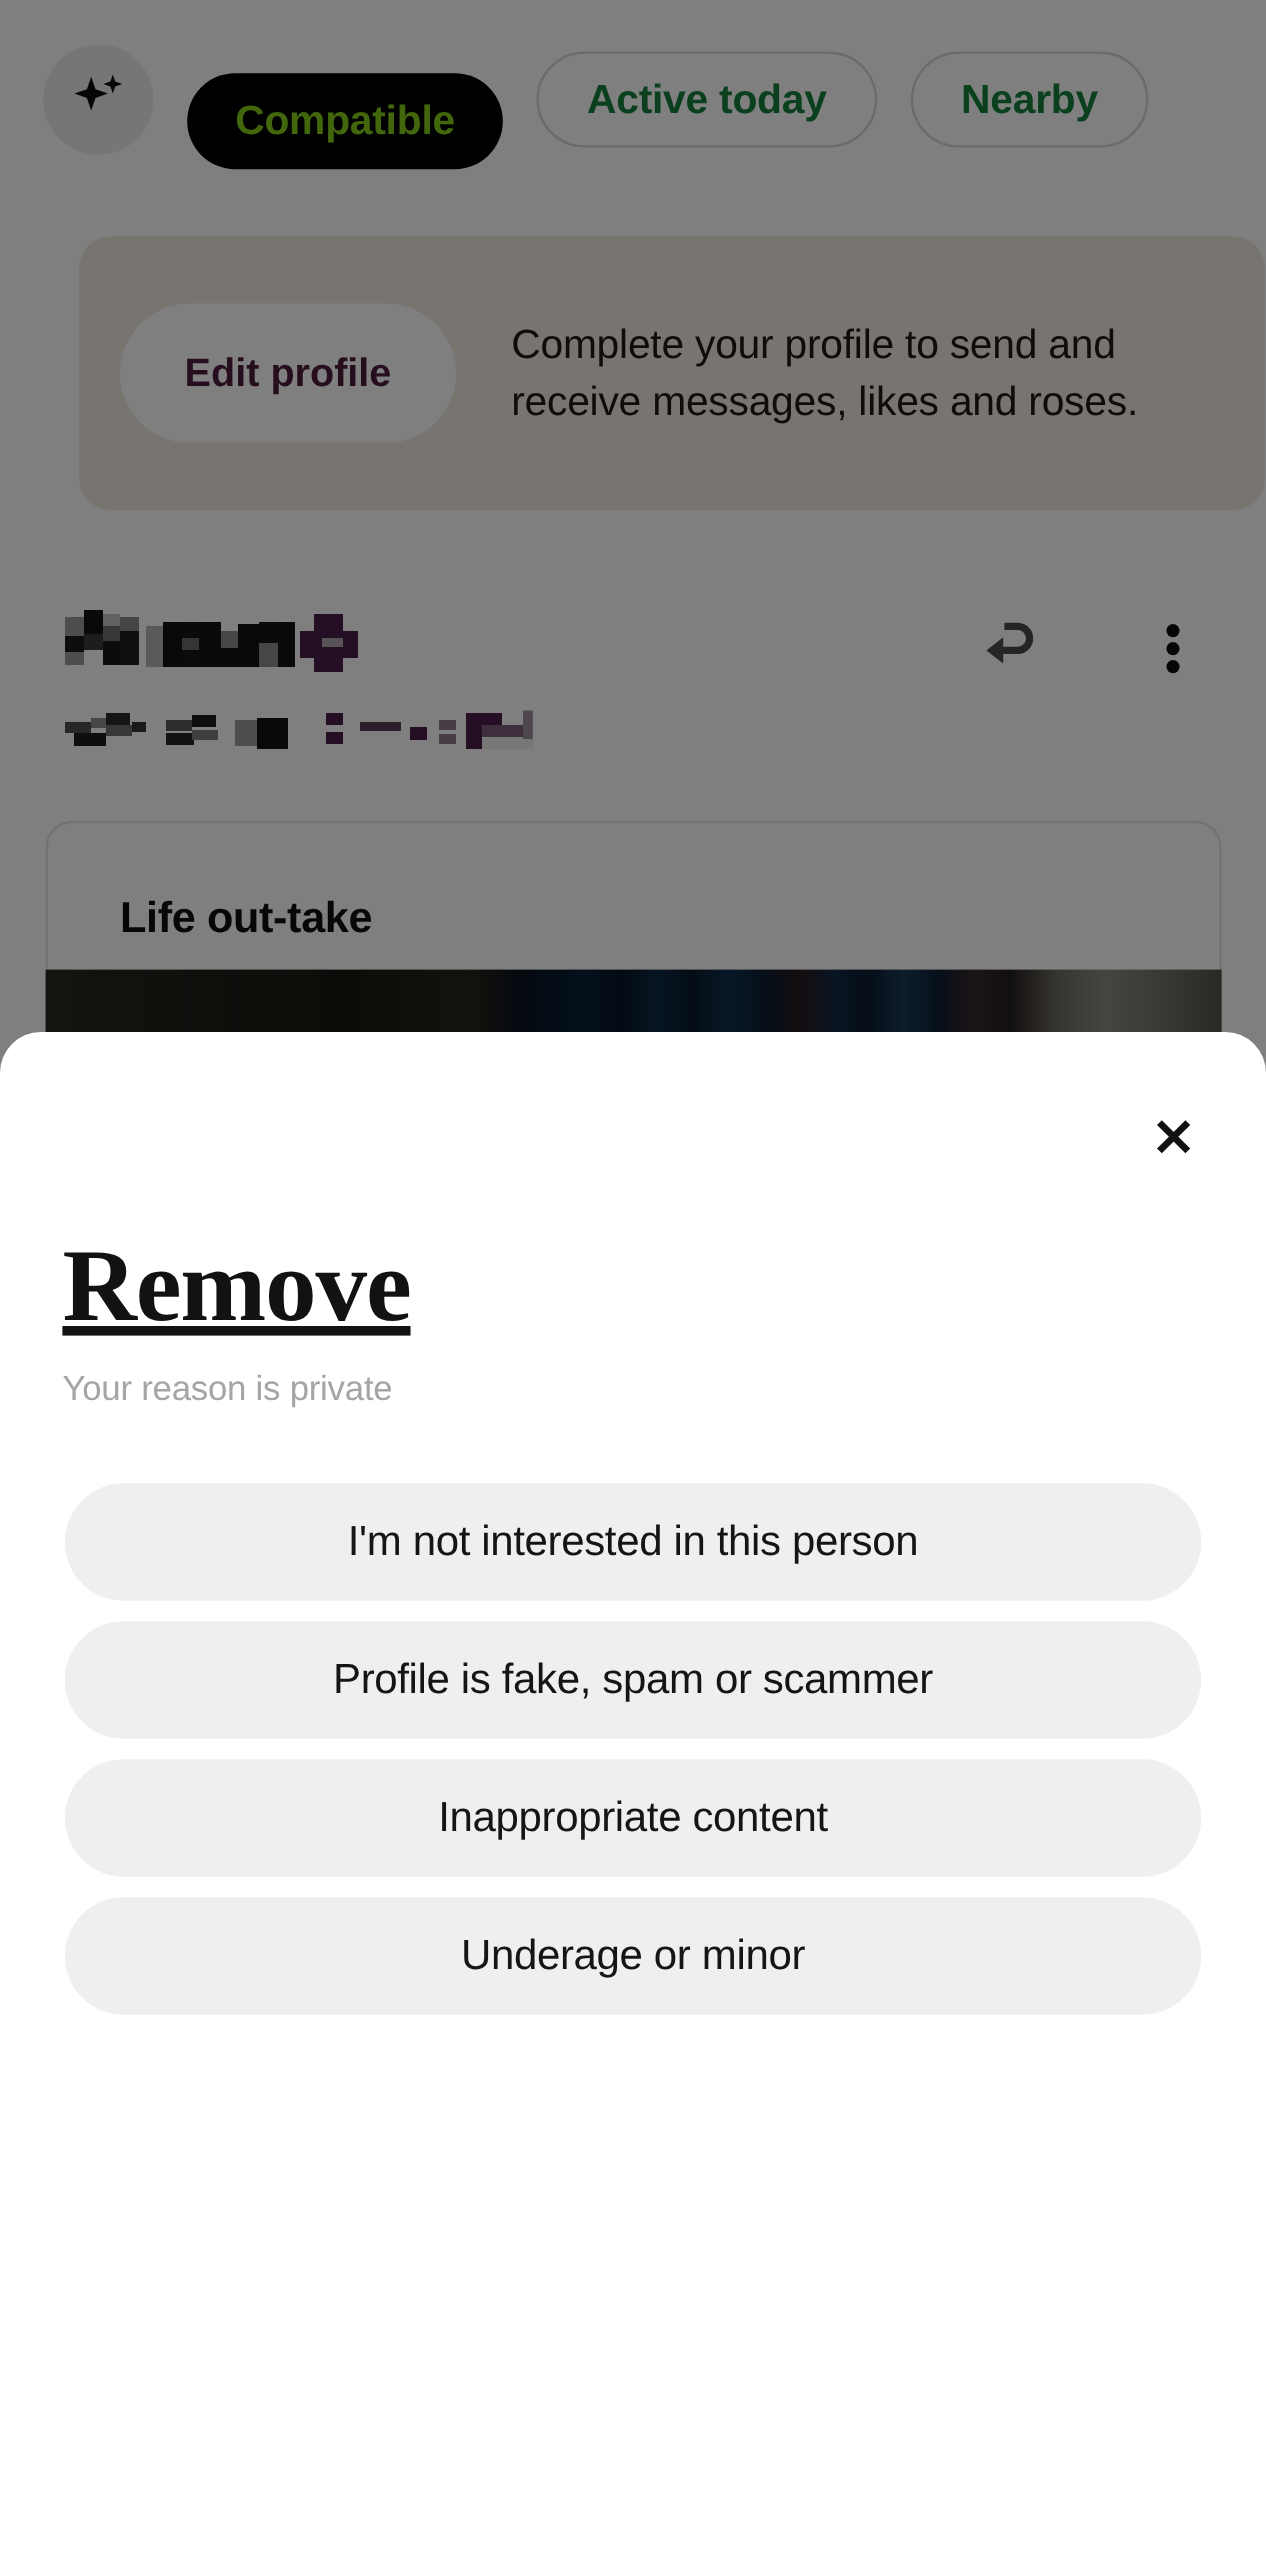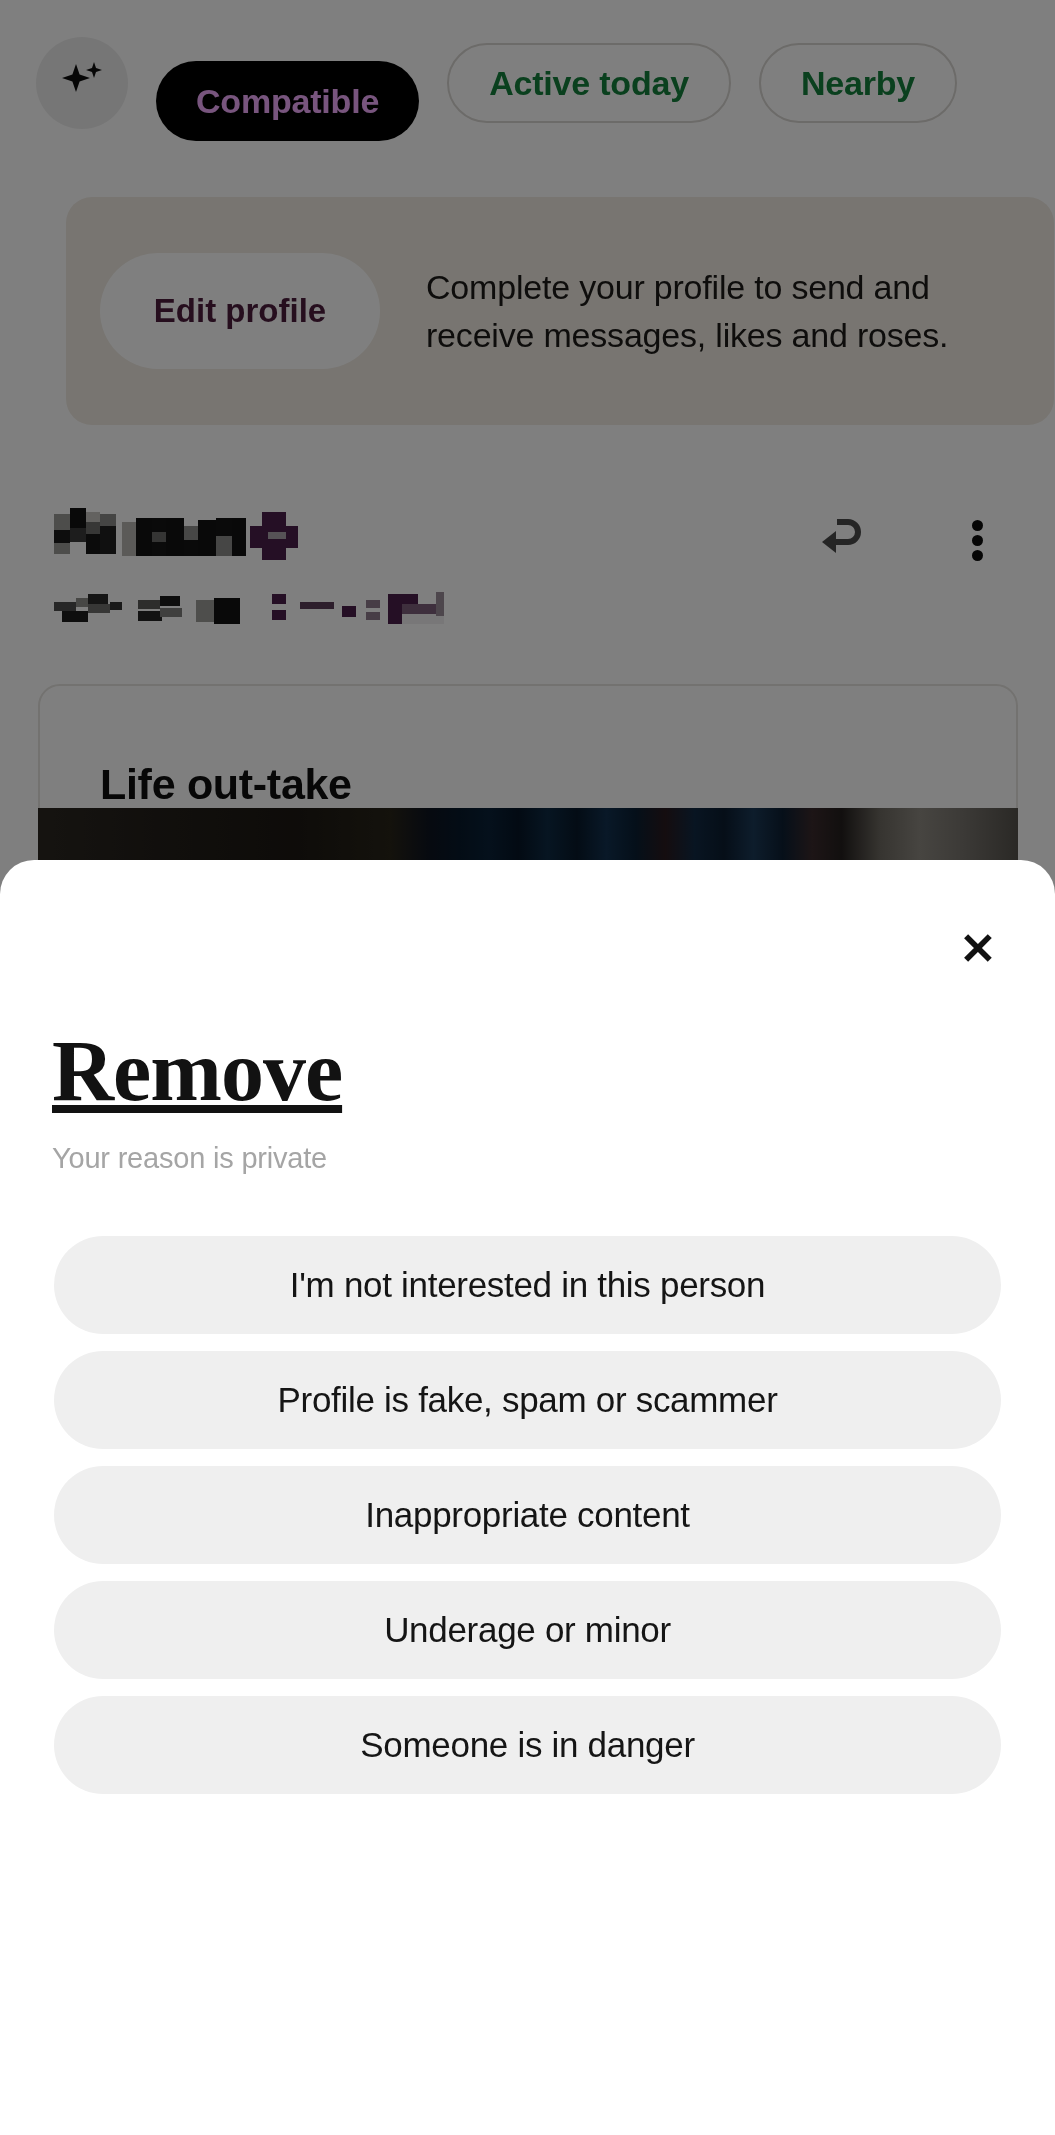--- a/index.html
+++ b/index.html
@@ -70,21 +70,21 @@
     padding: 0 40px;
     font-size: 34px;
     font-weight: 700;
     letter-spacing: -0.2px;
     white-space: nowrap;
     flex: 0 0 auto;
   }
 
   .chip.chip-active {
     background: #000000;
-    color: #f0abfc;
+    color: #84cc16;
     margin-top: 36px;
   }
 
   .chip.chip-idle {
     background: transparent;
     color: #15803d;
     border: 2px solid #d9d6d2;
   }
 
   
@@ -178,25 +178,24 @@
     background: #ffffff;
     border: 2px solid #e6e4e0;
     border-radius: 22px;
     overflow: hidden;
   }
 
   #prompt-title {
     position: absolute;
     top: 58px;
     left: 60px;
-    font-size: 43px;
+    font-size: 36px;
     font-weight: 700;
     color: #0f0f0f;
     letter-spacing: -0.3px;
-    margin-top: 16px;
   }
 
   
   #photo-strip {
     position: absolute;
     top: 808px;
     left: 38px;
     width: 980px;
     height: 120px;
     background:
@@ -423,18 +422,15 @@
     </div>
     <div class="reason-option">
       <span>Profile is fake, spam or scammer</span>
     </div>
     <div class="reason-option">
       <span>Inappropriate content</span>
     </div>
     <div class="reason-option">
       <span>Underage or minor</span>
     </div>
-    <div class="reason-option">
-      <span>Someone is in danger</span>
-    </div>
   </div>
 
 </div>
 
 </body></html>

